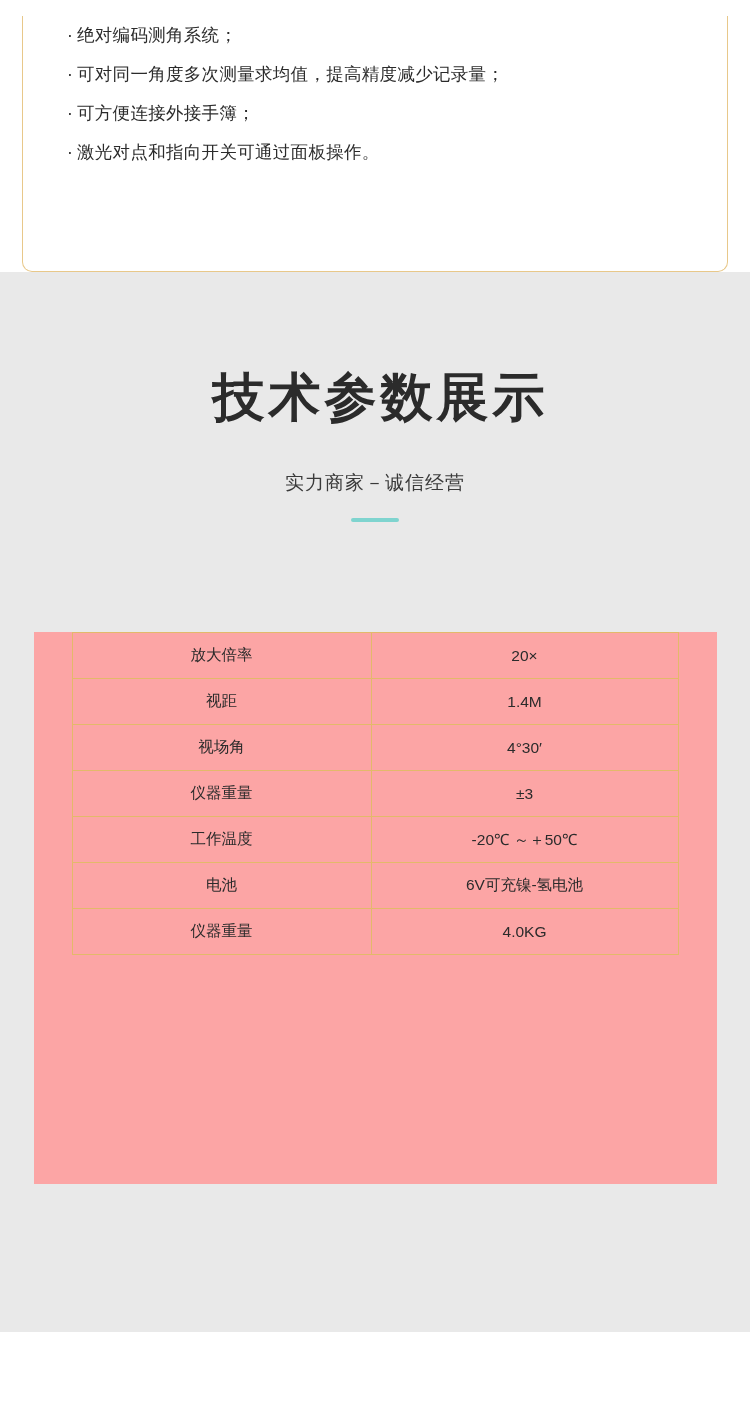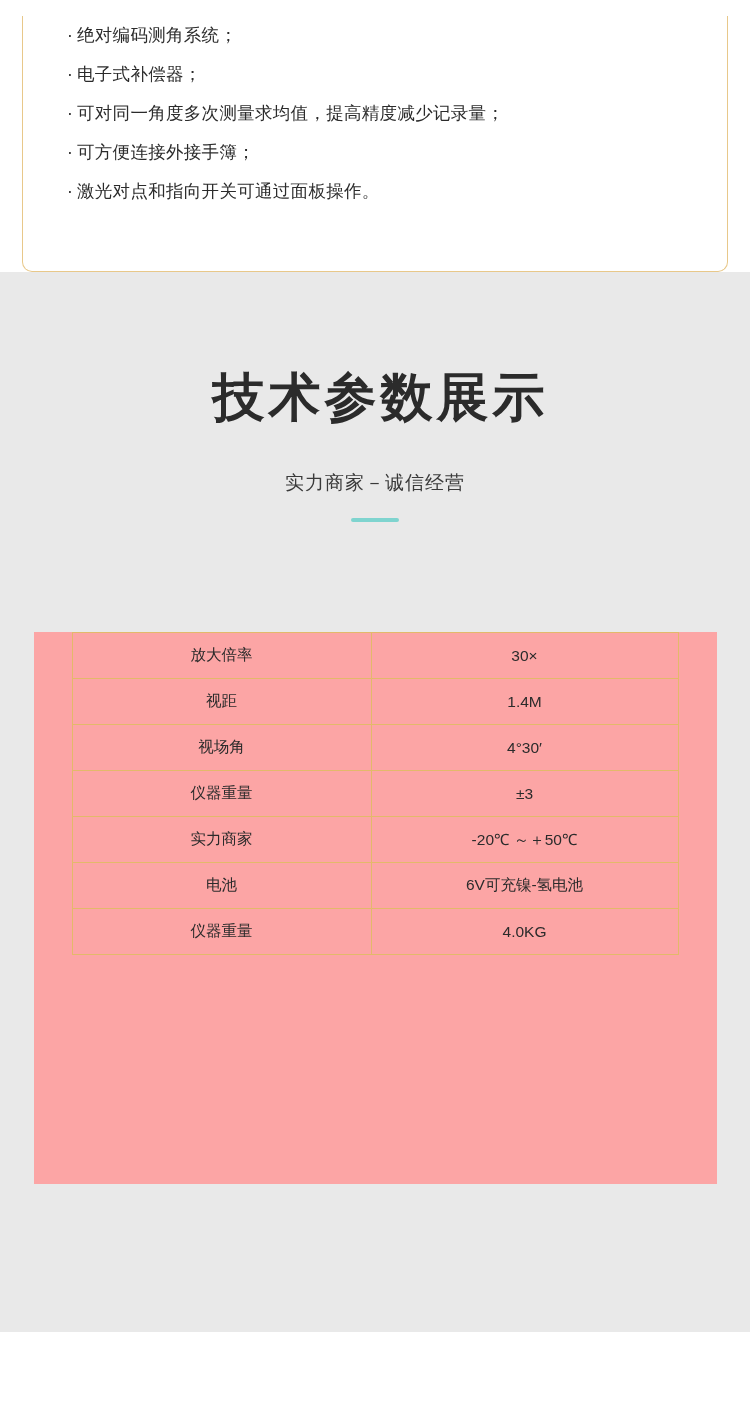--- a/index.html
+++ b/index.html
@@ -108,53 +108,52 @@
   .spec-table td.value {
     width: 298px;
   }
 </style>
 </head>
 <body>
 
 <div class="features-section">
   <div class="features-card">
     <div class="feature-item"><span class="dot">·</span><span>绝对编码测角系统；</span></div>
-    <div class="feature-item"><span class="dot">·</span><span>电子式补偿器；</span></div>
     <div class="feature-item"><span class="dot">·</span><span>可对同一角度多次测量求均值，提高精度减少记录量；</span></div>
     <div class="feature-item"><span class="dot">·</span><span>可方便连接外接手簿；</span></div>
     <div class="feature-item"><span class="dot">·</span><span>激光对点和指向开关可通过面板操作。</span></div>
   </div>
 </div>
 
 <div class="spec-section">
   <div class="spec-title">技术参数展示</div>
   <div class="spec-subtitle">实力商家－诚信经营</div>
   <div class="spec-divider"></div>
 
   <div class="spec-card">
     <table class="spec-table">
       <tbody>
         <tr>
           <td class="label">放大倍率</td>
-          <td class="value">30×</td>
+          <td class="value">20×</td>
         </tr>
         <tr>
           <td class="label">视距</td>
           <td class="value">1.4M</td>
         </tr>
         <tr>
           <td class="label">视场角</td>
           <td class="value">4°30′</td>
         </tr>
         <tr>
           <td class="label">仪器重量</td>
           <td class="value">±3</td>
         </tr>
         <tr>
-          <td class="label">实力商家</td>
+          <td class="label">工作温度</td>
           <td class="value">-20℃ ～＋50℃</td>
         </tr>
         <tr>
           <td class="label">电池</td>
           <td class="value">6V可充镍-氢电池</td>
         </tr>
         <tr>
           <td class="label">仪器重量</td>
           <td class="value">4.0KG</td>
         </tr>

